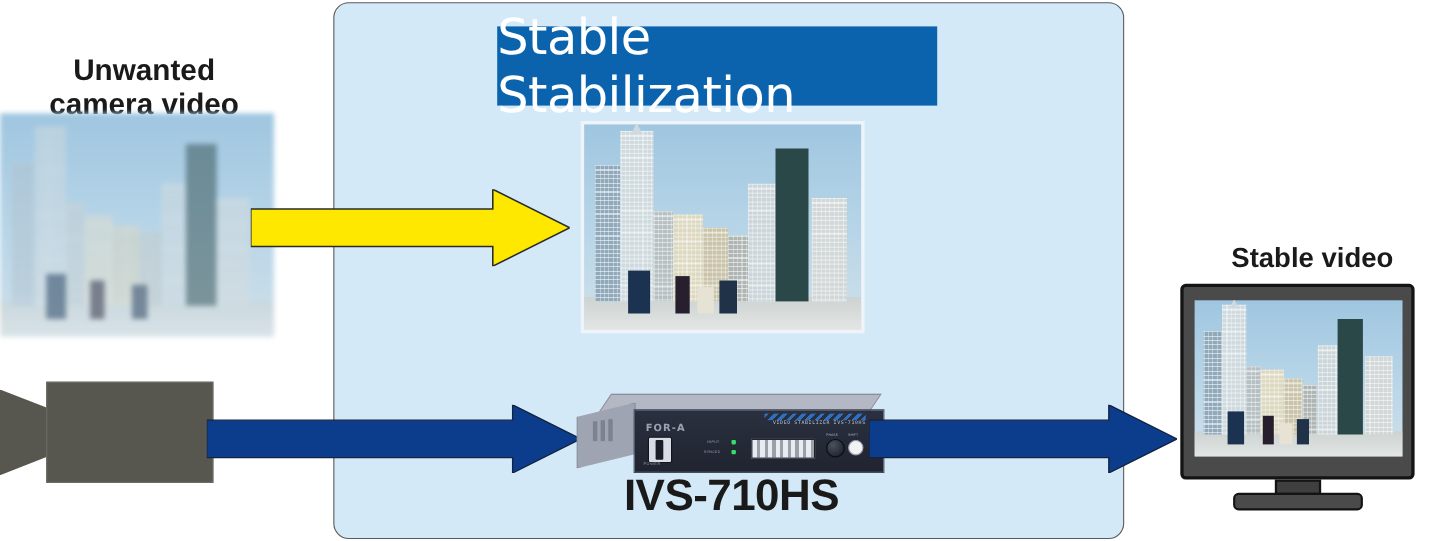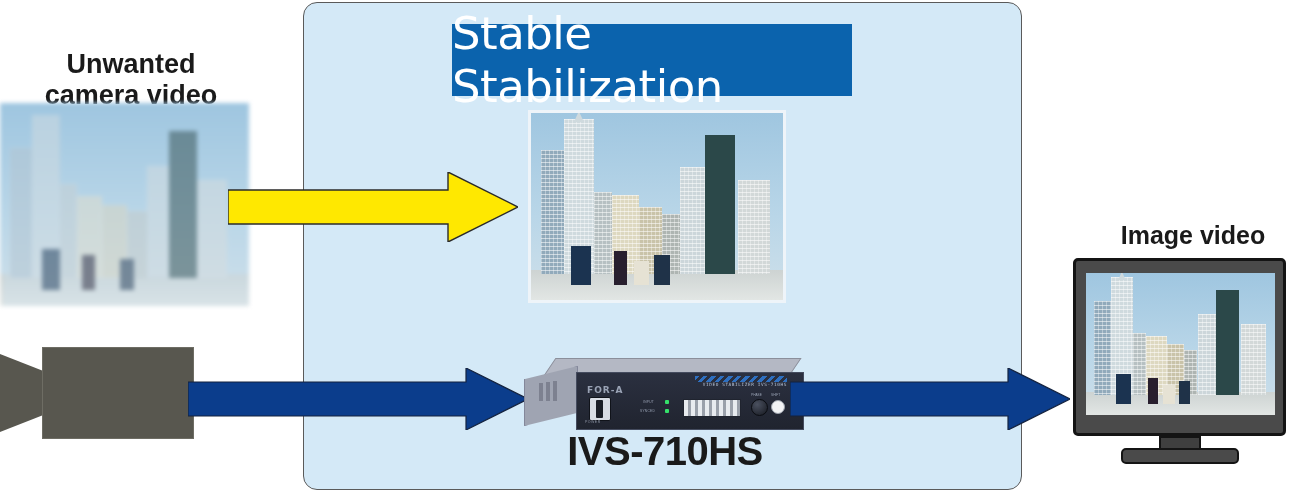--- a/index.html
+++ b/index.html
@@ -190,21 +190,21 @@
     <div class="knoblbl" style="left:194px;top:20px;">SHIFT</div>
   </div>
 </div>
 
 <div class="abs lbl" id="device-label">IVS-710HS</div>
 
 <svg class="abs" id="blue-arrow-2" viewBox="0 0 280 62">
   <polygon points="0,14 218,14 218,0 280,31 218,62 218,48 0,48" fill="#0b3d8c" stroke="#14233f" stroke-width="1.2"></polygon>
 </svg>
 
-<div class="abs lbl" id="stable-label">Image video</div>
+<div class="abs lbl" id="stable-label">Stable video</div>
 
 <div class="abs" id="monitor">
   <div class="abs" id="mon-bezel">
     <div class="sky" id="mon-screen">
       <div class="ground"></div>
       <div class="bld win" style="left:4%;bottom:14%;width:9%;height:66%;background-color:#91aabb;"></div>
       <div class="bld win" style="left:13%;bottom:14%;width:12%;height:83%;background-color:#cfdade;"></div>
       <div class="bld" style="left:17%;bottom:95%;width:4%;height:6%;background-color:#cfdade;clip-path:polygon(50% 0,100% 100%,0 100%);"></div>
       <div class="bld win" style="left:25%;bottom:14%;width:7%;height:44%;background-color:#b6c0c2;"></div>
       <div class="bld win" style="left:32%;bottom:14%;width:11%;height:42%;background-color:#ddd8c0;"></div>

